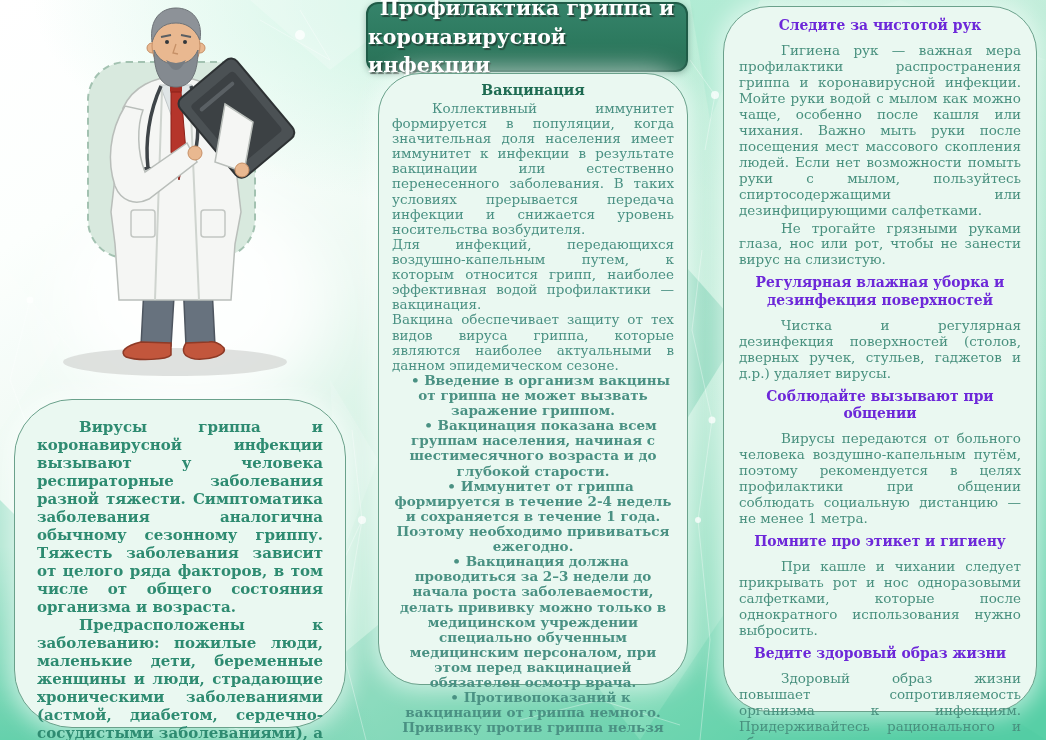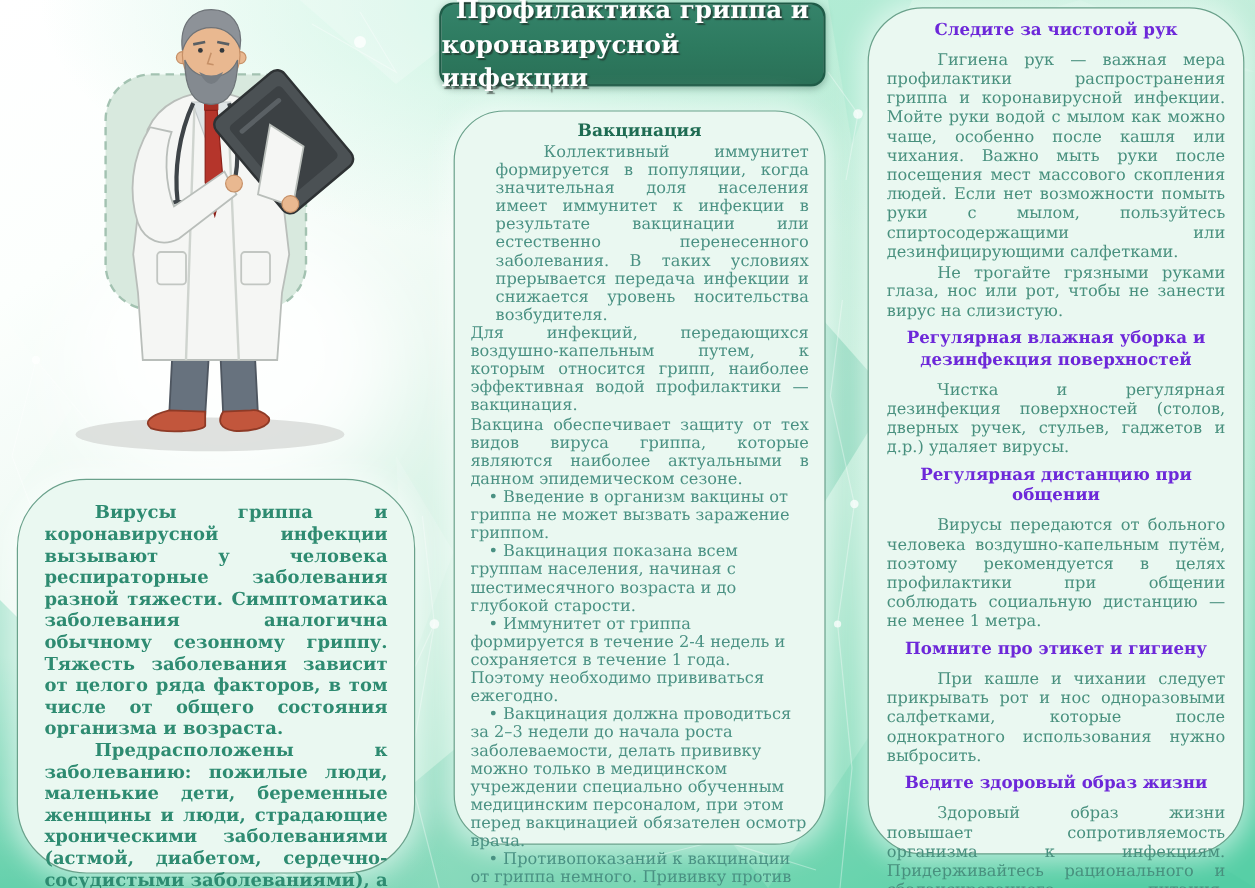--- a/index.html
+++ b/index.html
@@ -28,26 +28,26 @@
   .title-banner{
     position:absolute;left:366px;top:2px;width:322px;height:70px;box-sizing:border-box;
     background:linear-gradient(180deg,#35836a,#2d7a5f 55%,#2a7057);
     border:2px solid #1f5b47;border-radius:12px;
     display:flex;flex-direction:column;align-items:center;justify-content:center;
     color:#ffffff;font-weight:bold;font-size:20.5px;line-height:1.4;
     text-shadow:1.5px 2px 1px rgba(30,40,36,.65);
     box-shadow:0 2px 6px rgba(30,70,55,.35);
   }
 
-  .vax-panel{left:378px;top:92px;width:310px;height:612px;border-radius:42px;
+  .vax-panel{left:378px;top:73px;width:310px;height:612px;border-radius:42px;
     padding:9px 13px;color:#4a9183;font-size:13.5px;line-height:1.12;}
   .vax-panel h3{margin:0 0 2px 0;text-align:center;color:#1e6b52;font-size:14.2px;}
   .vax-panel p{margin:0;text-align:justify;}
-  .vax-panel p.indent{text-indent:40px;margin-left:21px;}
-  .vax-panel p.bullet{text-align:left;text-indent:15px;}
+  .vax-panel p.indent{text-indent:40px;}
+  .vax-panel p.bullet{text-align:center;text-indent:15px;font-weight:bold;}
 
   .right-panel{left:723px;top:6px;width:314px;height:706px;border-radius:46px;
     padding:8px 15px;color:#48907e;font-size:13.5px;line-height:1.18;}
   .right-panel h3{margin:6px 0 9px 0;text-align:center;color:#6d28d9;font-size:13.9px;line-height:1.25;}
   .right-panel h3.first{margin-top:2px;}
   .right-panel p{margin:0 0 2px 0;text-align:justify;text-indent:42px;}
 </style>
 </head>
 <body>
 
@@ -163,21 +163,21 @@
   </div>
 
   <div class="panel right-panel">
     <h3 class="first">Следите за чистотой рук</h3>
     <p>Гигиена рук — важная мера профилактики распространения гриппа и коронавирусной инфекции. Мойте руки водой с мылом как можно чаще, особенно после кашля или чихания. Важно мыть руки после посещения мест массового скопления людей. Если нет возможности помыть руки с мылом, пользуйтесь спиртосодержащими или дезинфицирующими салфетками.</p>
     <p>Не трогайте грязными руками глаза, нос или рот, чтобы не занести вирус на слизистую.</p>
 
     <h3>Регулярная влажная уборка и дезинфекция поверхностей</h3>
     <p>Чистка и регулярная дезинфекция поверхностей (столов, дверных ручек, стульев, гаджетов и д.р.) удаляет вирусы.</p>
 
-    <h3>Регулярная дистанцию при общении</h3>
+    <h3>Соблюдайте вызывают при общении</h3>
     <p>Вирусы передаются от больного человека воздушно-капельным путём, поэтому рекомендуется в целях профилактики при общении соблюдать социальную дистанцию — не менее 1 метра.</p>
 
     <h3>Помните про этикет и гигиену</h3>
     <p>При кашле и чихании следует прикрывать рот и нос одноразовыми салфетками, которые после однократного использования нужно выбросить.</p>
 
     <h3>Ведите здоровый образ жизни</h3>
     <p>Здоровый образ жизни повышает сопротивляемость организма к инфекциям. Придерживайтесь рационального и сбалансированного питания, соблюдайте гигиену, полноценно высыпайтесь, занимайтесь активными видами спорта на открытом воздухе в хорошую погоду.</p>
   </div>
 
 </div>

